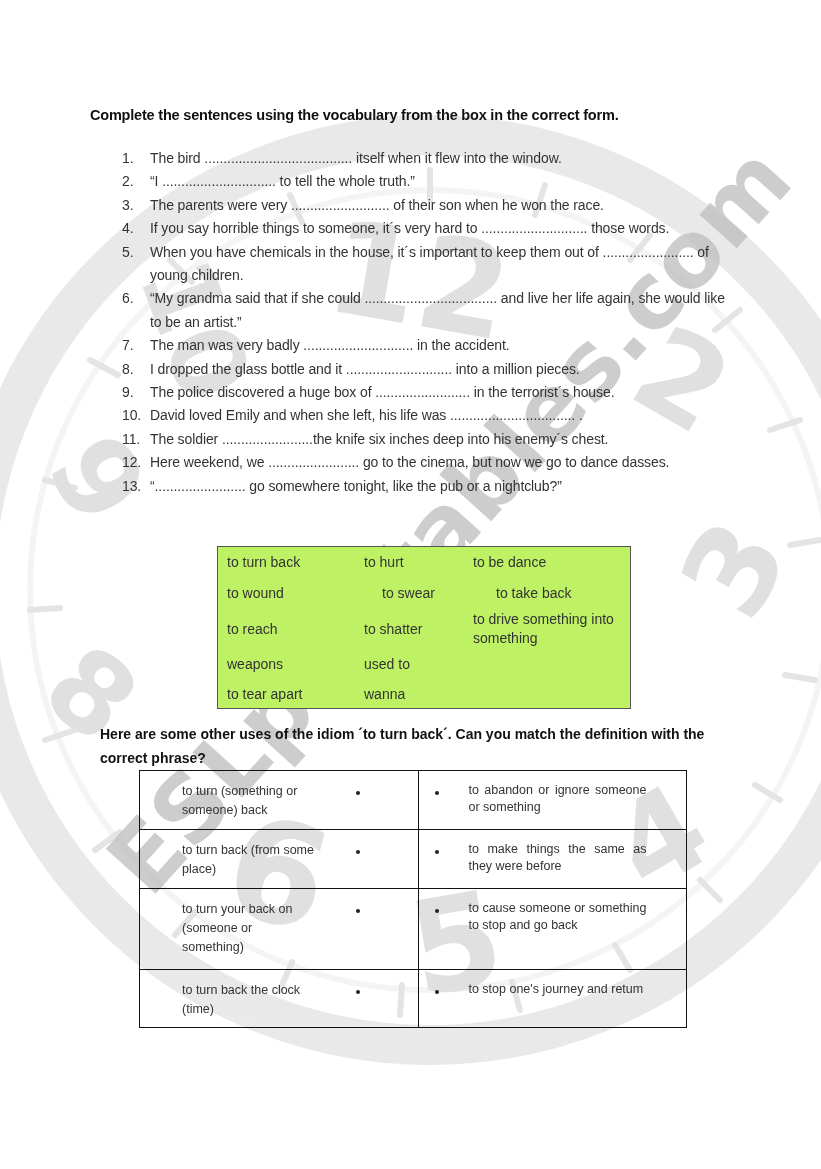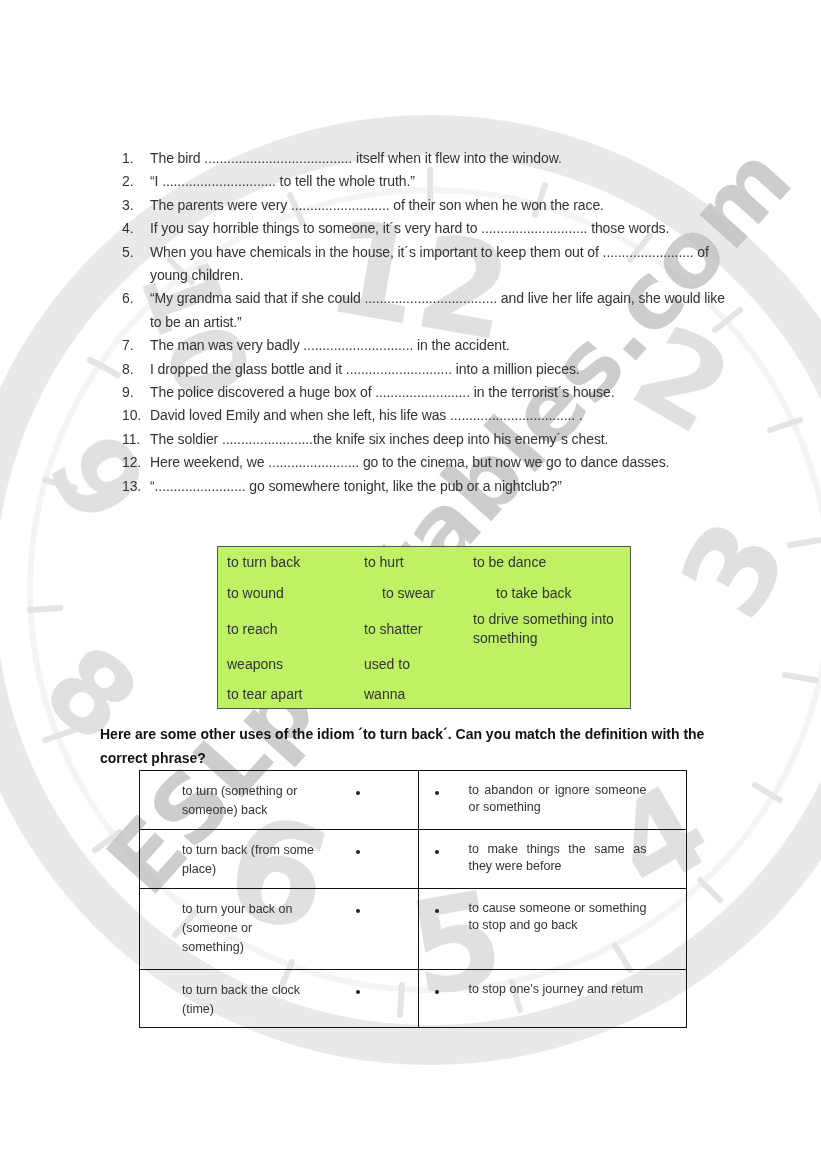--- a/index.html
+++ b/index.html
@@ -86,20 +86,21 @@
       <text x="55" y="730" font-size="110" transform="rotate(40 90 690)">8</text>
       <text x="60" y="520" font-size="110" transform="rotate(60 100 480)">9</text>
       <text x="150" y="340" font-size="100" transform="rotate(70 190 300)">10</text>
     </g>
   </g>
   <text x="0" y="0" font-family="DejaVu Sans, sans-serif" font-weight="bold" font-size="92" fill="#bdbdbd" opacity="0.75" transform="translate(150 900) rotate(-48)">ESLprintables.com</text>
 </svg>
 
 <div class="page">
 
+  <div class="instruction">Complete the sentences using the vocabulary from the box in the correct form.</div>
 
   <ol class="sentences">
     <li class="sentence"><span class="num">1.</span><span>The bird  ....................................... itself when it flew into the window.</span></li>
     <li class="sentence"><span class="num">2.</span><span>“I  .............................. to tell the whole truth.”</span></li>
     <li class="sentence"><span class="num">3.</span><span>The parents were very .......................... of their son when he won the race.</span></li>
     <li class="sentence"><span class="num">4.</span><span>If you say horrible things to someone, it´s very hard to ............................ those words.</span></li>
     <li class="sentence"><span class="num">5.</span><span>When you have chemicals in the house, it´s important to keep them out of ........................  of young children.</span></li>
     <li class="sentence"><span class="num">6.</span><span>“My grandma said that if she could ................................... and live her life again, she would like to be an artist.”</span></li>
     <li class="sentence"><span class="num">7.</span><span>The man was very badly ............................. in the accident.</span></li>
     <li class="sentence"><span class="num">8.</span><span>I dropped the glass bottle and it ............................ into a million pieces.</span></li>

